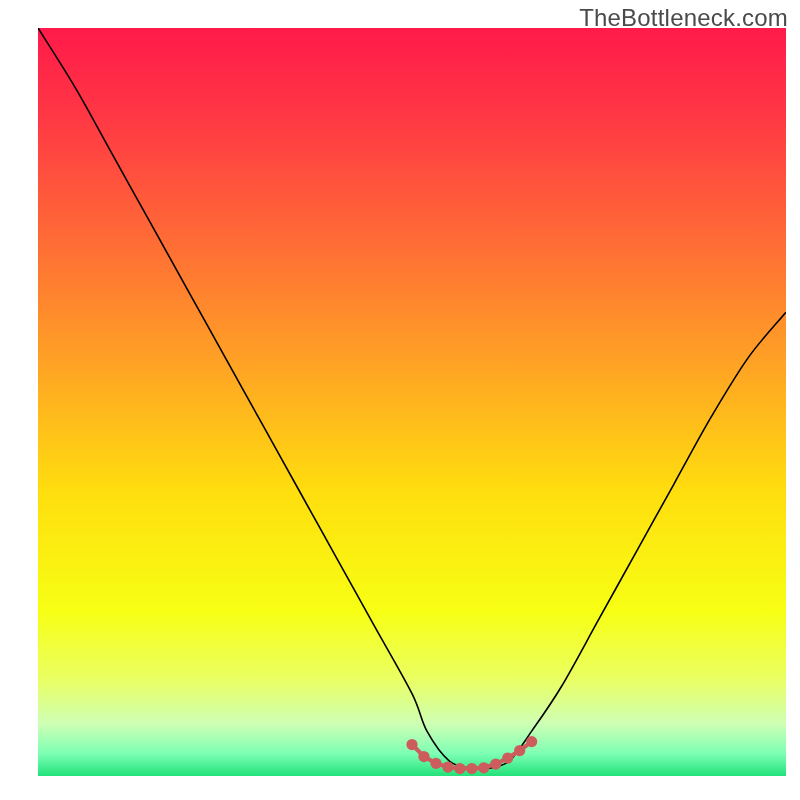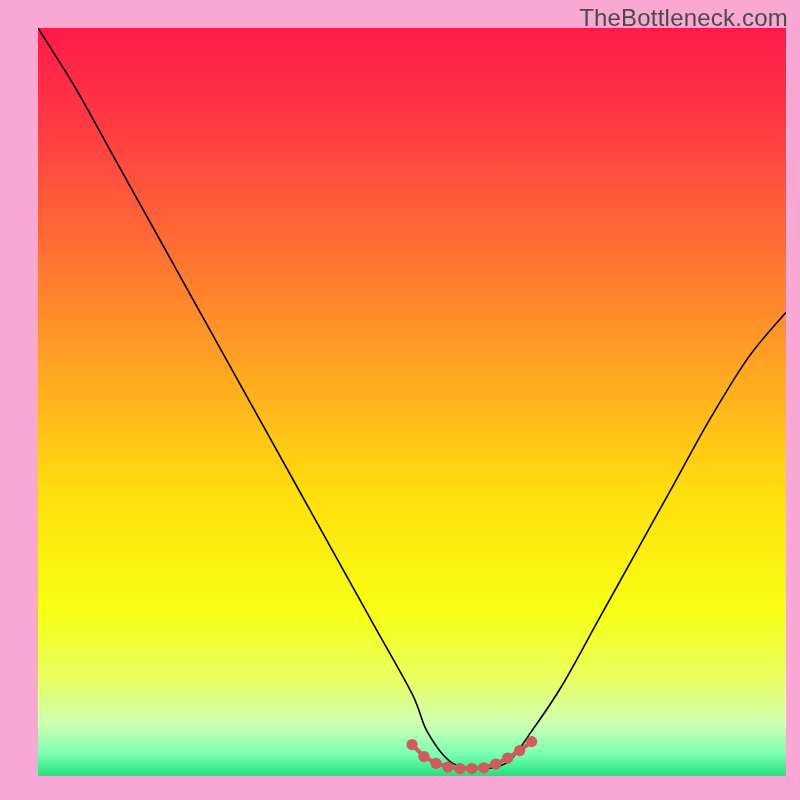--- a/index.html
+++ b/index.html
@@ -7,21 +7,21 @@
     width: 800px;
     height: 800px;
     background: #000;
     overflow: hidden;
     font-family: Arial, Helvetica, sans-serif;
   }
   .frame {
     position: relative;
     width: 800px;
     height: 800px;
-    background: #f9a8d4;
+    background: #ffffff;
   }
   .watermark {
     position: absolute;
     top: 4px;
     right: 12px;
     color: #4a4a4a;
     font-size: 24px;
     font-weight: 400;
     letter-spacing: 0.2px;
     z-index: 50;

